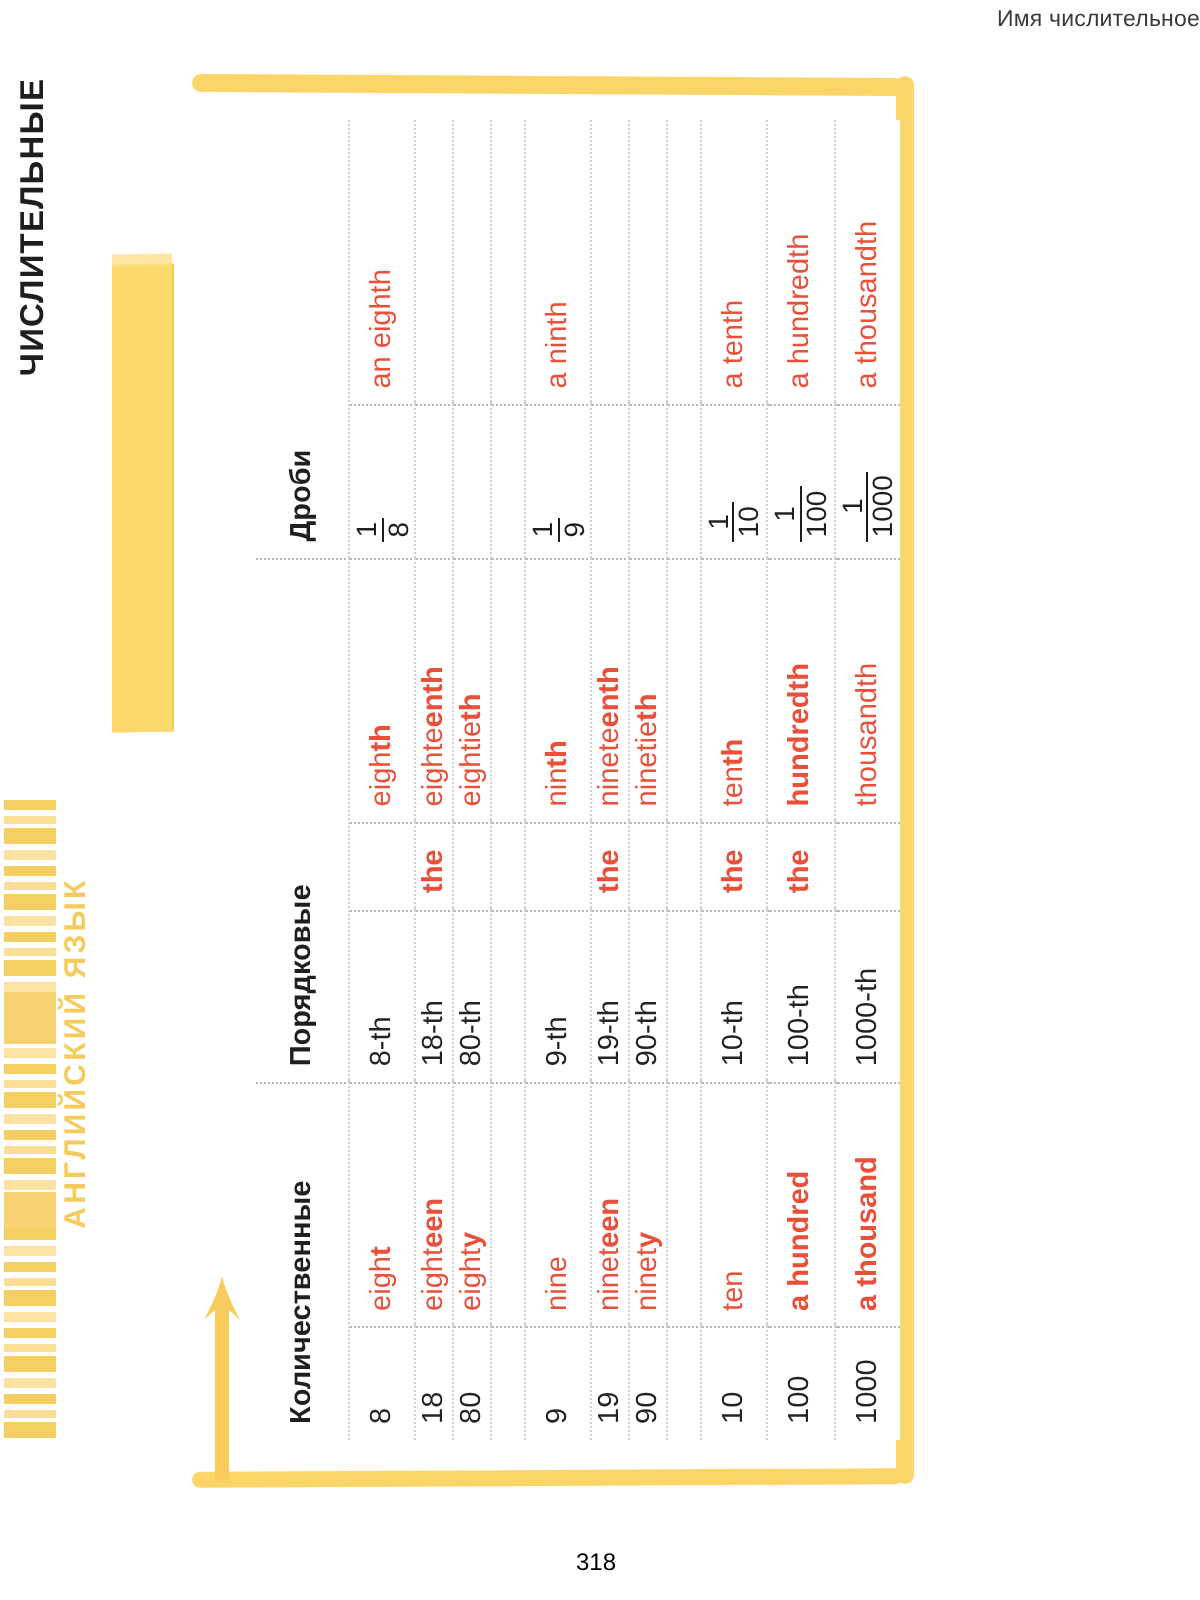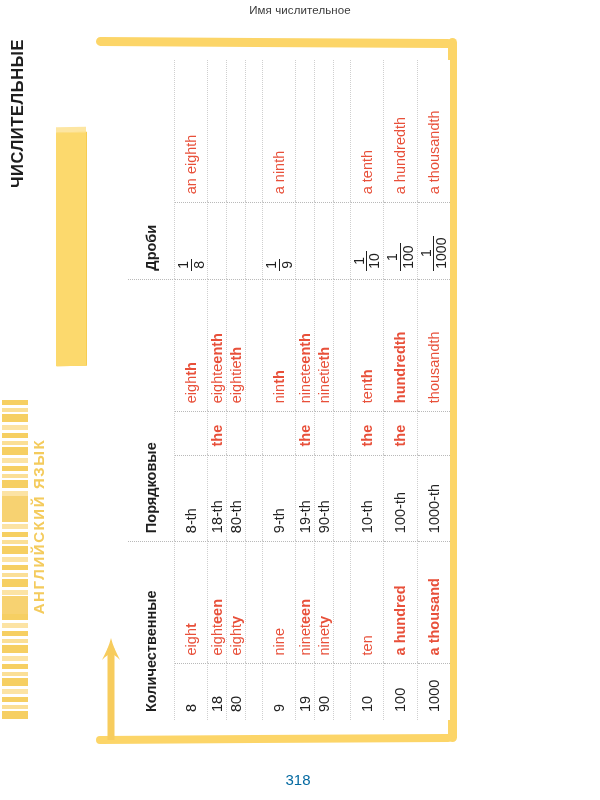--- a/index.html
+++ b/index.html
@@ -15,35 +15,35 @@
     font-family: "Liberation Sans", sans-serif;
     color: #2b2b2b;
   }
 
   
   .running-head {
     position: absolute;
     top: 4px;
     left: 0;
     width: 600px;
-    text-align: center;
+    text-align: right;
     font-size: 11.5px;
     color: #3a3a3a;
     letter-spacing: .1px;
   }
 
   
   .page-number {
     position: absolute;
     bottom: 12px;
     left: 0;
     width: 596px;
     text-align: center;
-    font-size: 15px;
-    color: #0369a1;
+    font-size: 12px;
+    color: #000000;
   }
 
   
   .brand-strip {
     position: absolute;
     left: 0px;
     top: 400px;
     width: 46px;
     height: 360px;
   }

